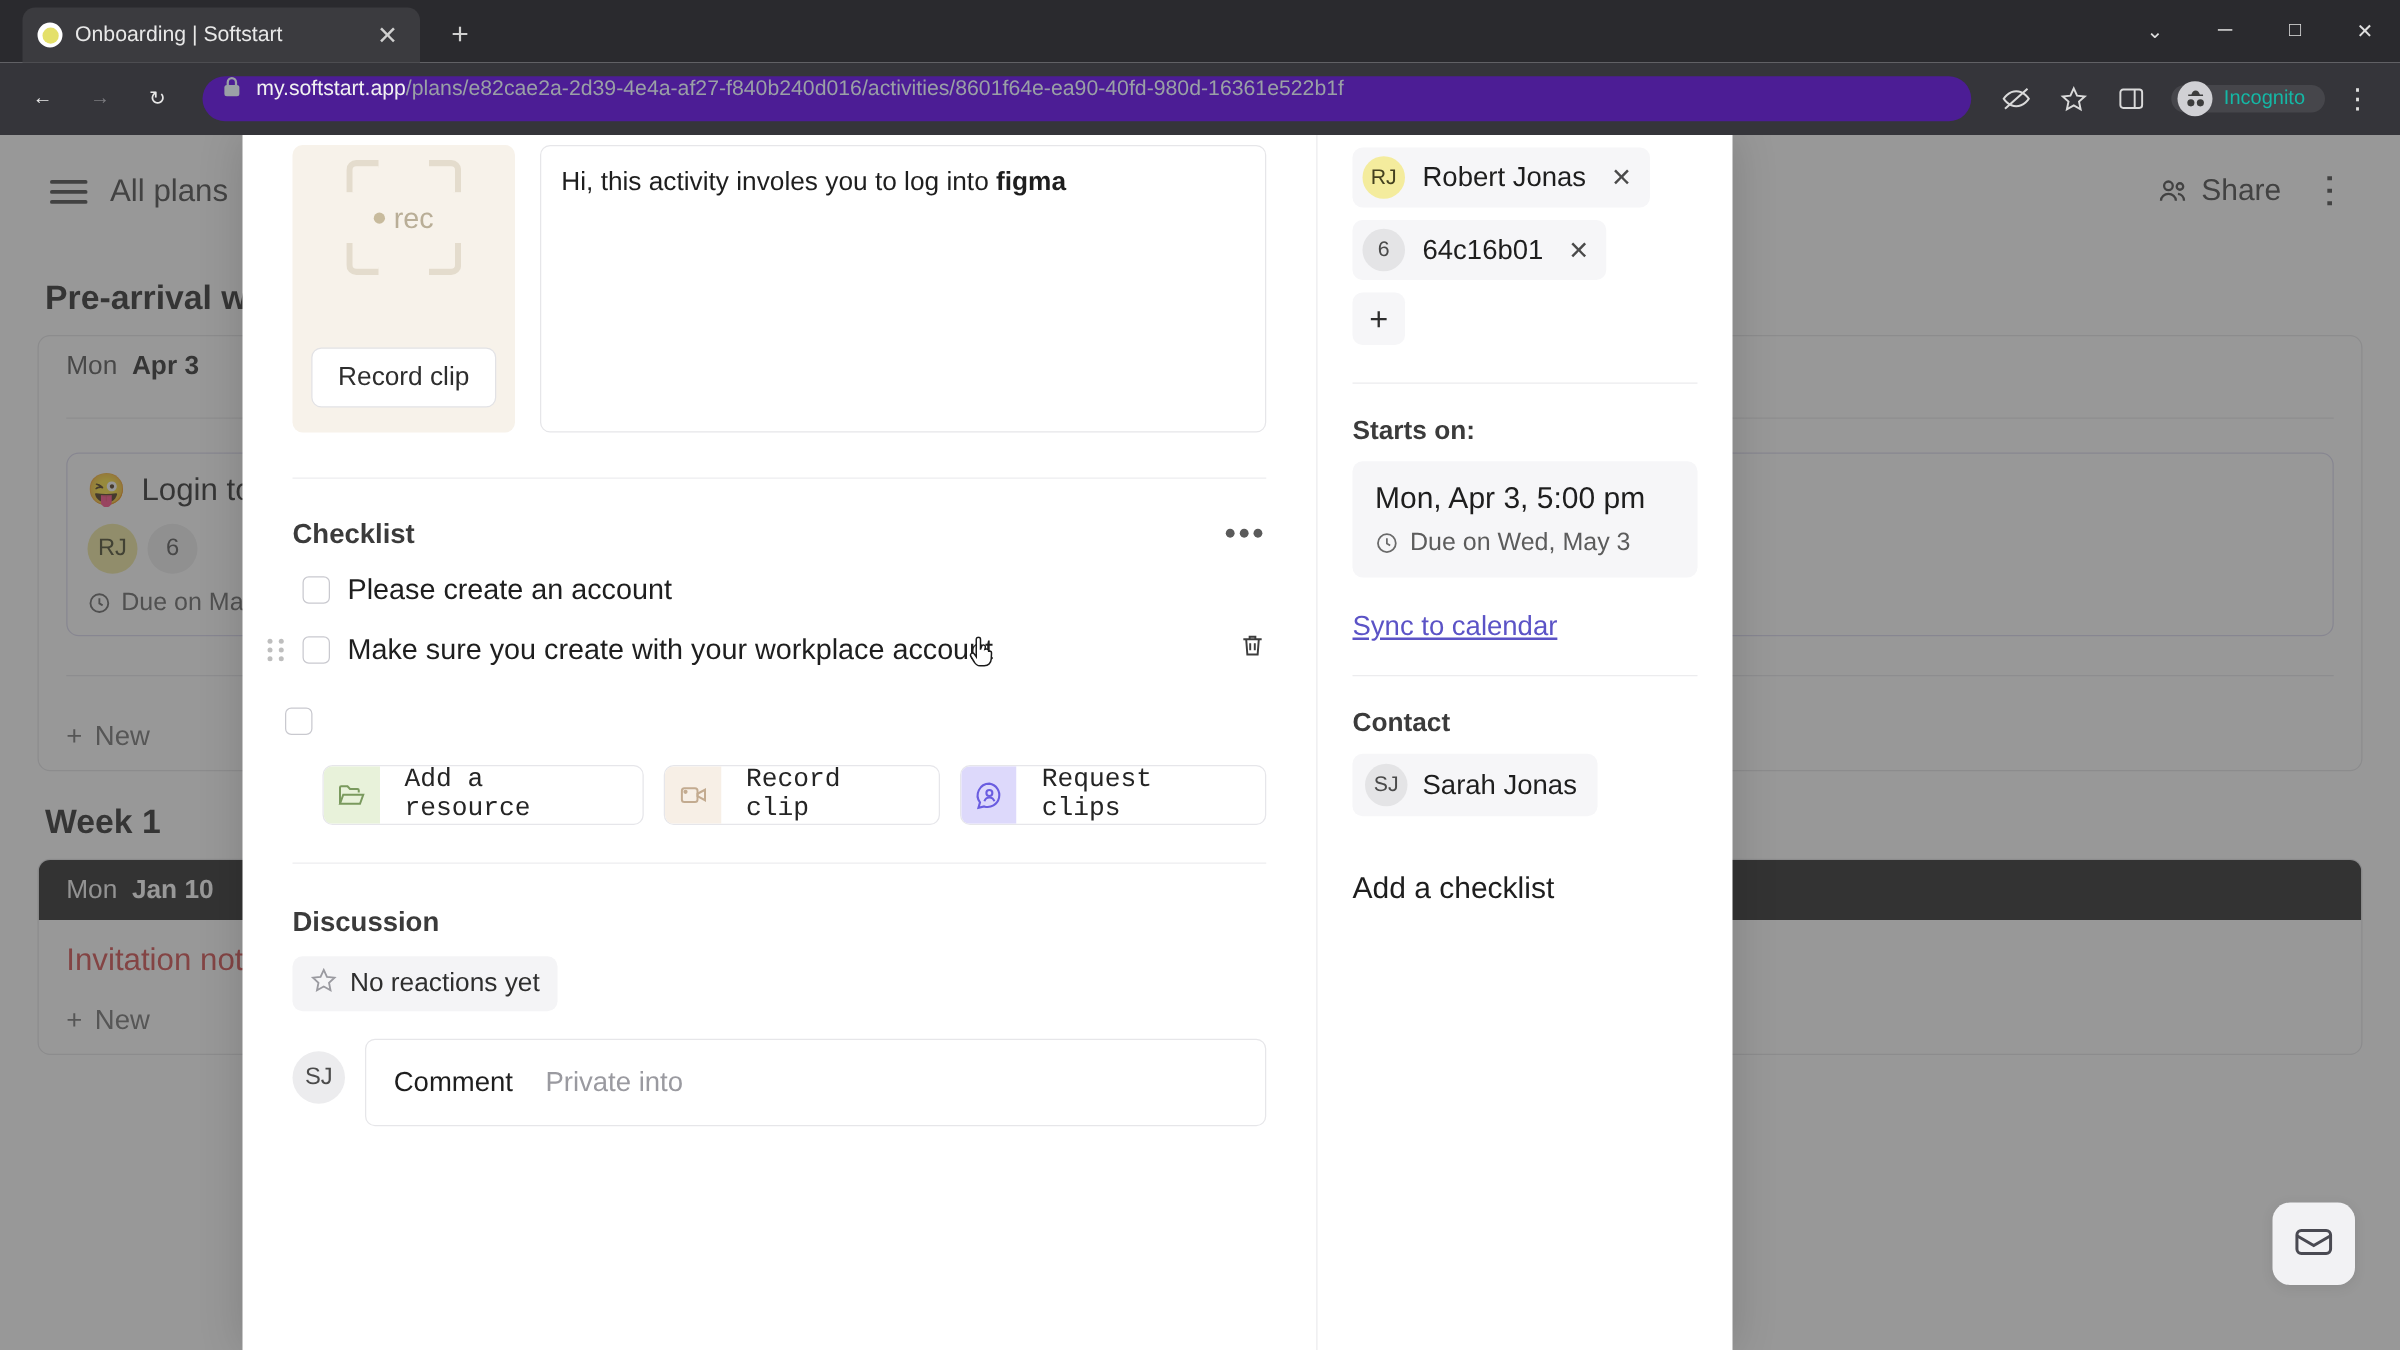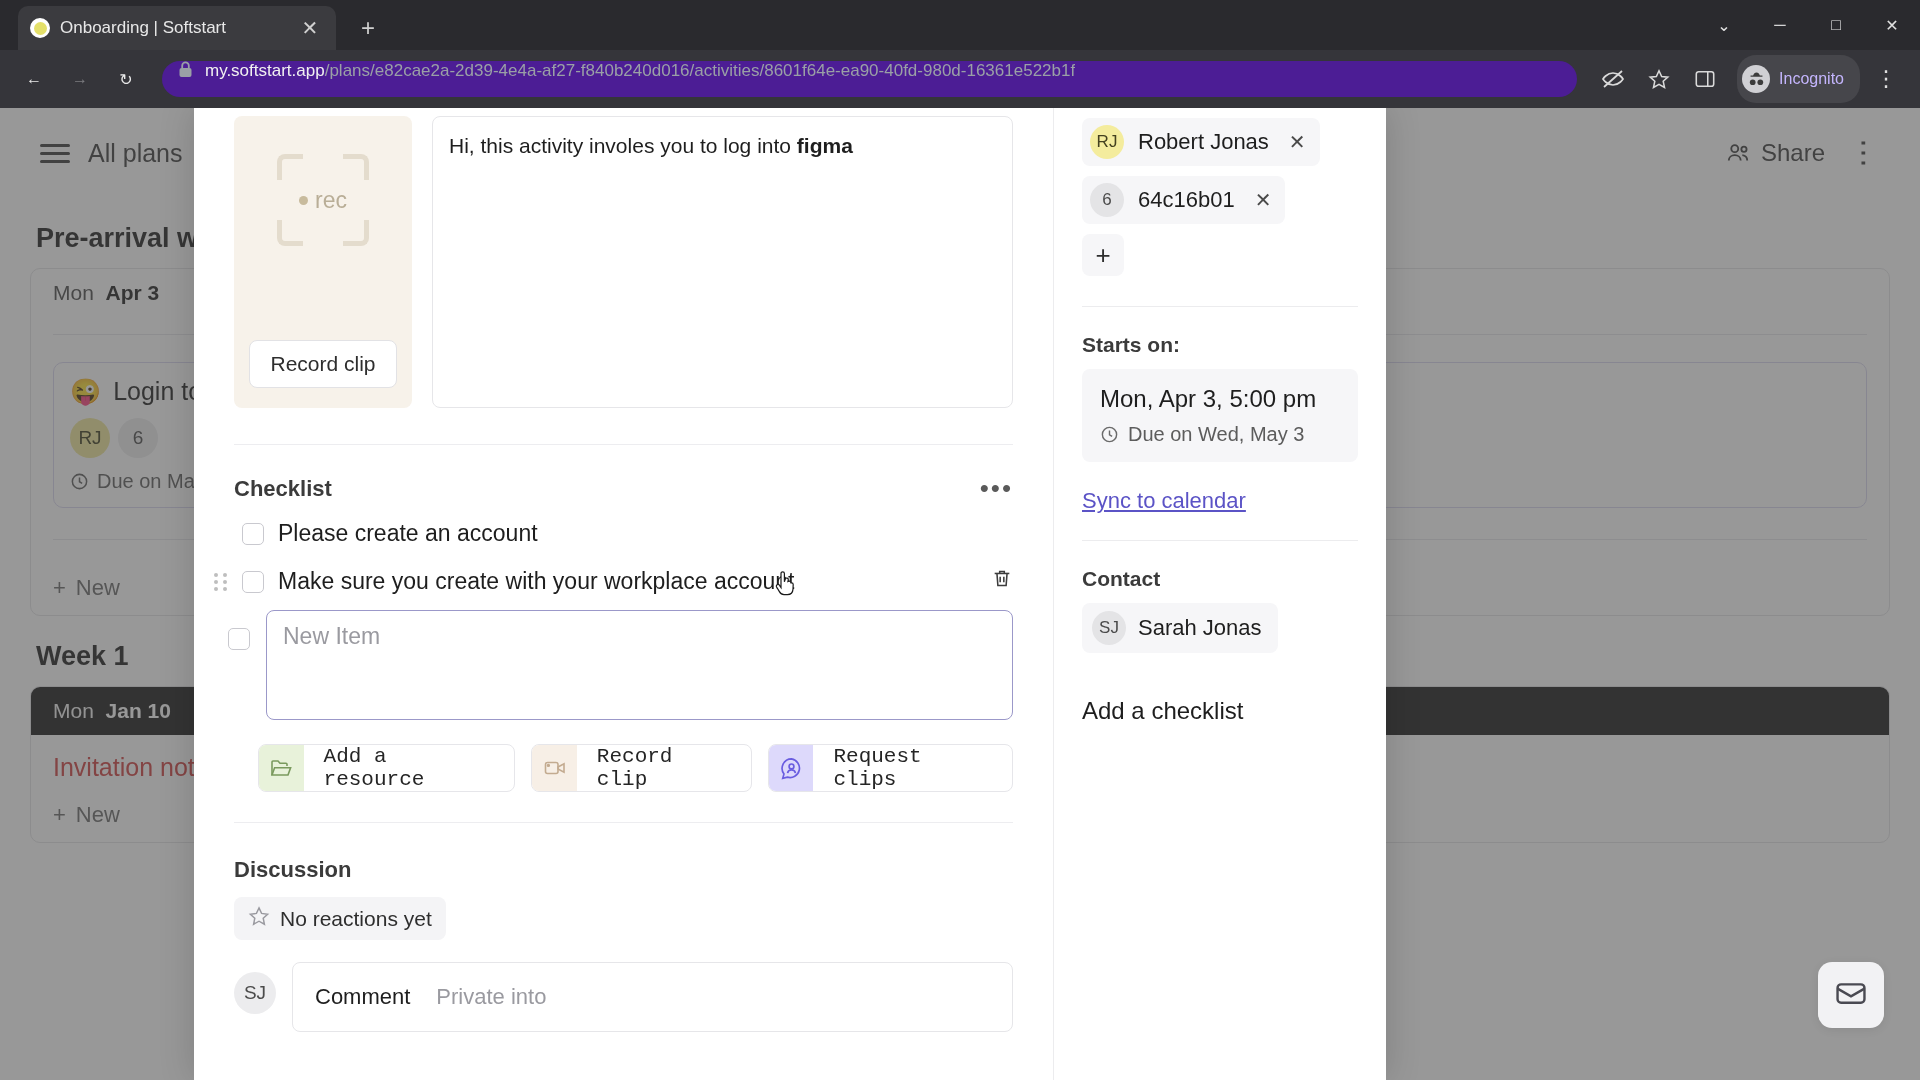--- a/index.html
+++ b/index.html
@@ -61,23 +61,23 @@
   }
   .lock-icon { flex:0 0 auto; }
   .url { font-size: 17px; white-space: nowrap; overflow: hidden; }
   .url b { color: #f1f1f1; font-weight: 400; }
   .url span { color: #9aa0a6; }
   .tb-icon {
     width: 40px; height: 40px; display:flex; align-items:center; justify-content:center;
     color:#e0e0e0; flex:0 0 auto;
   }
   .incognito-pill {
-    height: 48px; display: flex; align-items: center; gap: 9px;
+    height: 22px; display: flex; align-items: center; gap: 9px;
     background: #46464b; border-radius: 19px; padding: 0 16px 0 5px;
-    color: #c4b5fd; font-size: 16px; margin-left: 6px; flex:0 0 auto;
+    color: #14b8a6; font-size: 16px; margin-left: 6px; flex:0 0 auto;
   }
   .incognito-avatar {
     width: 28px; height: 28px; border-radius: 50%; background: #d0d0d4;
     display:flex; align-items:center; justify-content:center;
   }
 
   
   .viewport { position: relative; width: 1920px; height: 972px; background:#fff; overflow:hidden; }
 
   
@@ -136,23 +136,23 @@
   }
   .modal-main {
     width: 860px; padding: 0 0 0 0; position: relative; overflow: hidden;
     border-right: 1px solid #ececee;
   }
   .modal-side { flex:1; padding: 0 28px; }
 
   
   .media-row { display:flex; gap: 20px; padding: 8px 40px 0 40px; }
   .rec-box {
-    width: 178px; height: 292px; background: #f7f2ea; border-radius: 8px;
+    width: 178px; height: 230px; background: #f7f2ea; border-radius: 8px;
     display:flex; flex-direction:column; align-items:center; justify-content:space-between;
-    padding: 38px 0 20px;
+    padding: 12px 0 20px;
   }
   .rec-view { width: 92px; height: 92px; position: relative; }
   .rec-view i {
     position:absolute; width:26px; height:26px; border:5px solid #e4dccd;
   }
   .rec-view i.tl { top:0; left:0; border-right:none; border-bottom:none; border-radius:8px 0 0 0;}
   .rec-view i.tr { top:0; right:0; border-left:none; border-bottom:none; border-radius:0 8px 0 0;}
   .rec-view i.bl { bottom:0; left:0; border-right:none; border-top:none; border-radius:0 0 0 8px;}
   .rec-view i.br { bottom:0; right:0; border-left:none; border-top:none; border-radius:0 0 8px 0;}
   .rec-label {
@@ -480,21 +480,20 @@
                 <path d="M4 6.5h16"></path>
                 <path d="M9.5 6.5V4.3h5v2.2"></path>
                 <path d="M6.5 6.5l1 13.2h9l1-13.2"></path>
                 <path d="M10 10v6M14 10v6"></path>
               </svg>
           </span>
         </div>
 
         <div class="cl-newrow">
           <span class="cl-check"></span>
-          <textarea class="newitem-input" placeholder="New Item" style=""></textarea>
         </div>
 
         <div class="action-row">
           <div class="action-btn">
             <span class="ic green">
               <svg width="24" height="24" viewBox="0 0 24 24" fill="none" stroke="#7a9a5e" stroke-width="1.6">
                   <path d="M3 19V6a1 1 0 0 1 1-1h5l2 2.2h6a1 1 0 0 1 1 1V10"></path>
                   <path d="M3 19l2.6-7.2h16L19 19z"></path>
                 </svg>
             </span>

